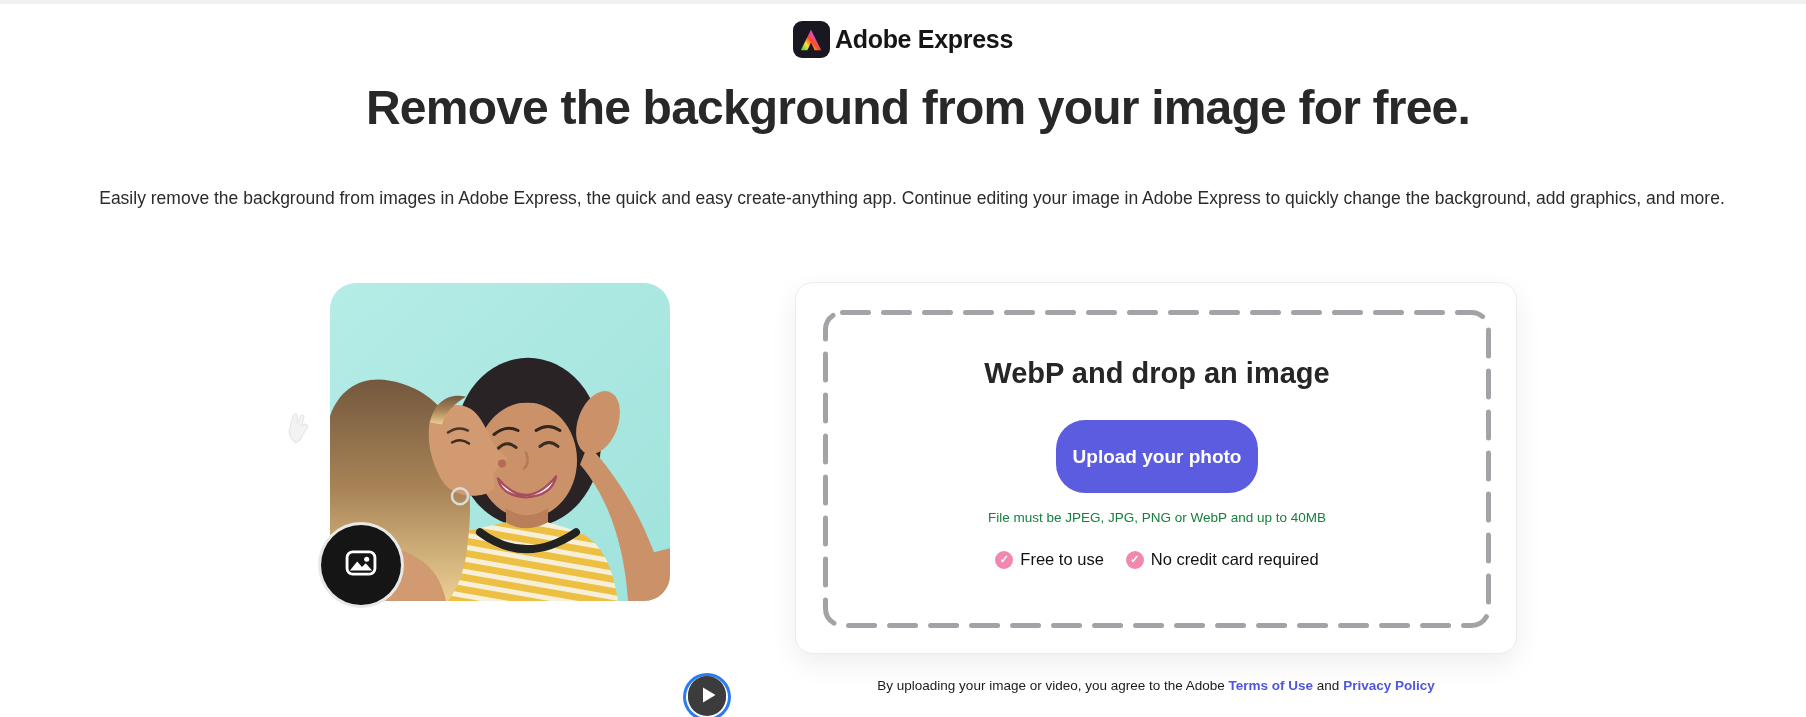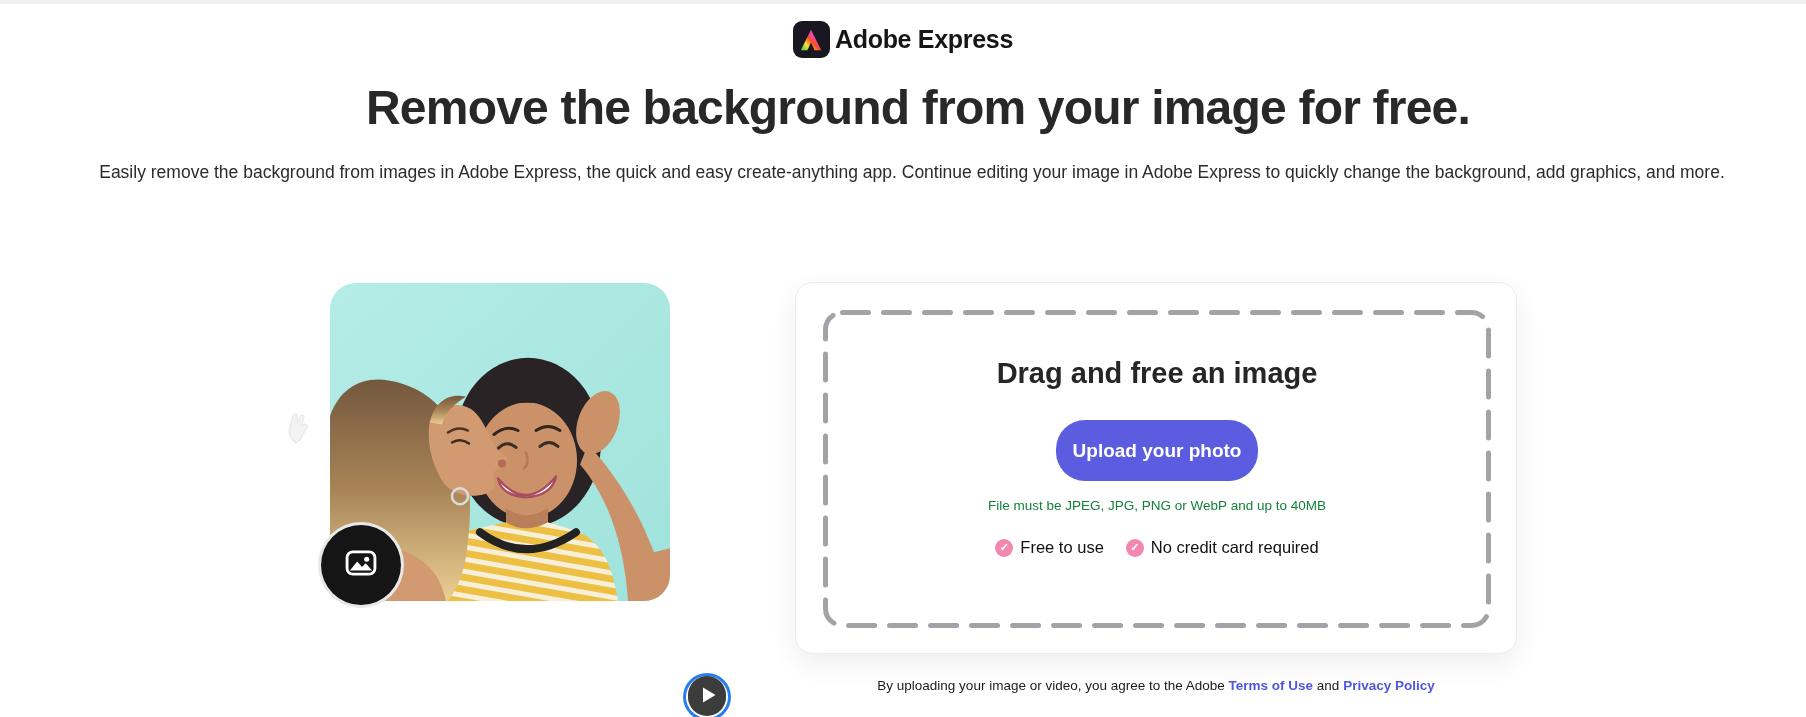--- a/index.html
+++ b/index.html
@@ -14,21 +14,21 @@
   .brand { position:absolute; top:21px; left:0; width:100%; display:flex; justify-content:center; align-items:center; gap:5px; }
   .brand-icon { width:37px; height:37px; border-radius:9px; background:#191820; display:flex; align-items:center; justify-content:center; }
   .brand-text { font-size:25px; font-weight:700; color:#161616; letter-spacing:-0.3px; }
 
   
   .hero-title {
     position:absolute; top:80px; left:15px; width:100%; text-align:center;
     font-size:48px; font-weight:800; letter-spacing:-0.8px; color:#282828;
   }
   .hero-subtitle {
-    position:absolute; top:162px; left:0; width:100%; text-align:center;
+    position:absolute; top:188px; left:0; width:100%; text-align:center;
     font-size:17.5px; color:#2b2b2b;padding-left:18px;
   }
 
   
   .photo-wrap { position:absolute; left:330px; top:283px; width:340px; height:318px; border-radius:26px; overflow:hidden; }
   .photo-wrap svg { display:block; width:100%; height:100%; }
   .sticker { position:absolute; left:285px; top:410px; transform:rotate(-8deg); opacity:.9; }
   .photo-badge {
     position:absolute; left:318px; top:522px; width:86px; height:86px; border-radius:50%;
     background:#151515; display:flex; align-items:center; justify-content:center;
@@ -45,21 +45,21 @@
     position:absolute; left:795px; top:282px; width:722px; height:372px;
     background:#fff; border:1px solid #ececec; border-radius:18px;
     box-shadow:0 10px 28px rgba(0,0,0,0.07);
   }
   .dropzone { position:absolute; left:27px; top:27px; width:668px; height:318px; }
   .dz-border { position:absolute; inset:0; width:100%; height:100%; }
   .dz-content { position:relative; height:100%; display:flex; flex-direction:column; align-items:center; padding-top:44px; }
   .dz-title { font-size:29px; font-weight:700; line-height:39px; text-align:center; color:#262626; }
   .dz-link { color:#5c5ce0; cursor:pointer; }
   .upload-btn {
-    margin-top:27px; width:202px; height:61px; border:none; border-radius:29px;
+    margin-top:27px; width:202px; height:73px; border:none; border-radius:29px;
     background:#5c5ce0; color:#ffffff; font-family:"Liberation Sans", sans-serif;
     font-size:19px; font-weight:700; cursor:pointer;
   }
   .file-req { margin-top:17px; font-size:13.5px; color:#15803d; }
   .benefits { margin-top:25px; display:flex; align-items:center; gap:22px; }
   .benefit { display:flex; align-items:center; gap:7px; font-size:16.5px; color:#111; }
   .check-dot {
     width:18px; height:18px; border-radius:50%; background:#f287b0;
     display:flex; align-items:center; justify-content:center;
     color:#fff; font-size:11px; font-weight:700;
@@ -176,21 +176,21 @@
   </span>
 </div>
 
 <div class="upload-card">
   <div class="dropzone">
     <svg class="dz-border" viewBox="0 0 668 318" preserveAspectRatio="none">
       <rect x="2.5" y="2.5" width="663" height="313" rx="17" fill="none" stroke="#a2a3a7" stroke-width="5" stroke-dasharray="26 15" stroke-linecap="round"></rect>
     </svg>
     <div class="dz-content">
       <div class="dz-title">
-        <div>Drag and free an image</div>
+        <div>WebP and drop an image</div>
       </div>
       <button class="upload-btn">Upload your photo</button>
       <div class="file-req">File must be JPEG, JPG, PNG or WebP and up to 40MB</div>
       <div class="benefits">
         <span class="benefit">
           <span class="check-dot">✓</span>
           <span>Free to use</span>
         </span>
         <span class="benefit">
           <span class="check-dot">✓</span>

